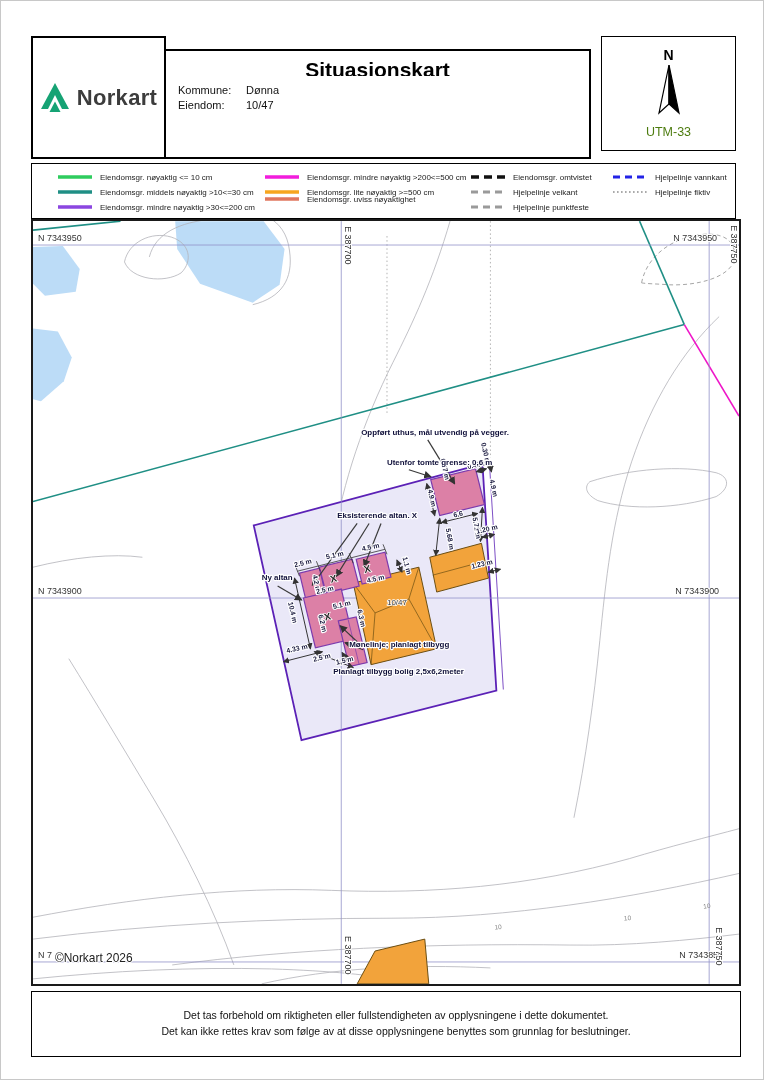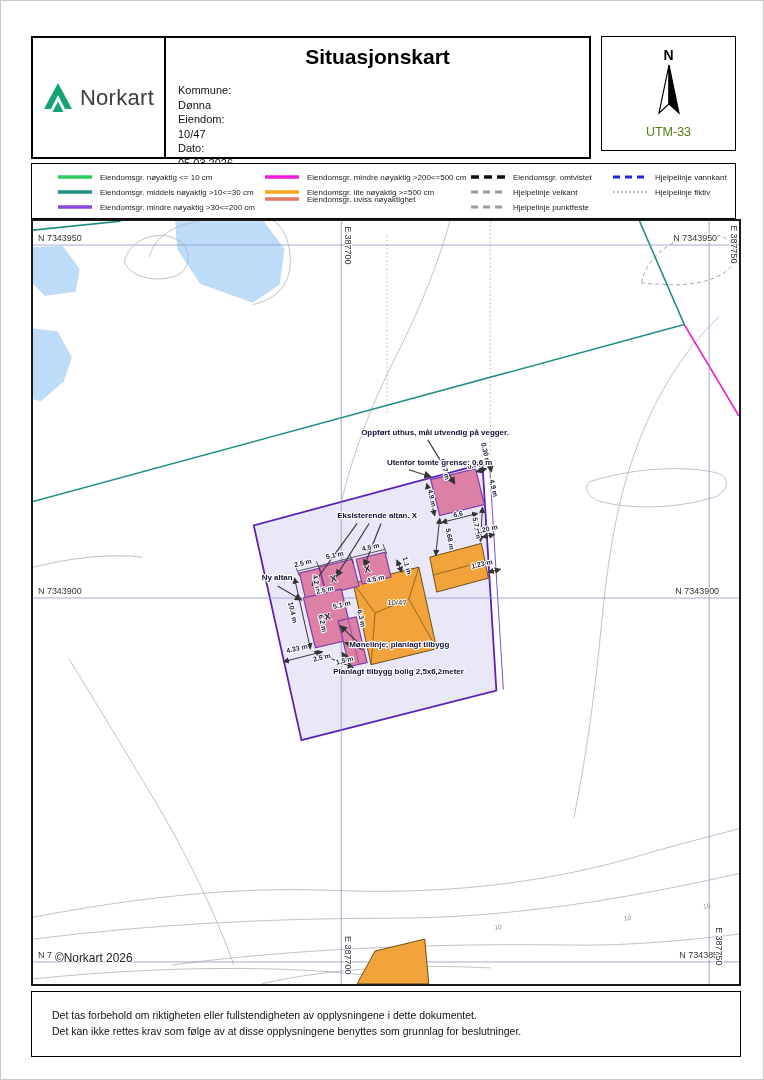--- a/index.html
+++ b/index.html
@@ -1,27 +1,27 @@
 <!DOCTYPE html>
 <html><head>
 <meta charset="utf-8">
 <style>
   html,body{margin:0;padding:0;background:#fff;font-family:"Liberation Sans",sans-serif;}
   .page{position:relative;width:764px;height:1080px;background:#fff;border:1px solid #c8c8c8;box-sizing:border-box;overflow:hidden;}
 
   
   .hdr-logo{position:absolute;left:30px;top:35px;width:135px;height:123px;border:2px solid #000;
     display:flex;align-items:center;justify-content:center;gap:7px;box-sizing:border-box;background:#fff;}
-  .brand-text{font-size:22px;color:#3c3c3c;font-weight:400;letter-spacing:.3px;}
-  .hdr-title{position:absolute;left:163px;top:35px;width:427px;height:42px;border:2px solid #000;
+  .brand-text{font-size:22px;color:#3c3c3c;font-weight:700;letter-spacing:.3px;}
+  .hdr-title{position:absolute;left:163px;top:48px;width:427px;height:42px;border:2px solid #000;
     display:flex;align-items:center;justify-content:center;box-sizing:border-box;background:#fff;}
   .hdr-title h1{margin:0;font-size:21px;font-weight:bold;color:#000;}
   .hdr-info{position:absolute;left:163px;top:75px;width:427px;height:83px;border:2px solid #000;border-top:none;
     box-sizing:border-box;padding:7px 0 0 12px;font-size:11px;color:#111;background:#fff;}
-  .info-row{display:flex;line-height:14.6px;flex-direction:column;}
+  .info-row{display:flex;line-height:14.6px;}
   .info-label{width:68px;}
   .hdr-north{position:absolute;left:600px;top:35px;width:135px;height:115px;border:1.5px solid #000;
     box-sizing:border-box;text-align:center;background:#fff;}
   .north-n{font-size:14px;font-weight:bold;margin-top:10px;}
   .north-datum{font-size:12.5px;margin-top:4px;color:#4d7c0f;}
 
   
   .legend-box{position:absolute;left:30px;top:162px;width:705px;height:56px;border:1.5px solid #000;box-sizing:border-box;background:#fff;}
   .lg-item{position:absolute;display:flex;align-items:center;gap:7px;height:10px;}
   .lg-label{font-size:8px;color:#222;white-space:nowrap;}
@@ -34,21 +34,21 @@
   .elabel{font-size:9px;fill:#333;paint-order:stroke;stroke:#fff;stroke-width:2px;stroke-linejoin:round;}
   .dim{font-size:7px;font-weight:bold;fill:#1b1b40;paint-order:stroke;stroke:#fff;stroke-width:2.3px;stroke-linejoin:round;}
   .ann{font-size:8px;font-weight:bold;fill:#10103a;paint-order:stroke;stroke:#fff;stroke-width:2.3px;stroke-linejoin:round;}
   .xmark{font-size:10px;font-weight:bold;fill:#222;paint-order:stroke;stroke:#fff;stroke-width:1.4px;}
   .elev{font-size:6.5px;fill:#888;}
   .pnum{font-size:8px;fill:#333;paint-order:stroke;stroke:#fff;stroke-width:1.6px;}
   .copy{font-size:12px;fill:#222;paint-order:stroke;stroke:#fff;stroke-width:2px;}
 
   
   .footer-box{position:absolute;left:30px;top:990px;width:710px;height:66px;border:1.5px solid #000;
-    box-sizing:border-box;padding:15px 0 0 20px;font-size:10.5px;line-height:16px;color:#111;background:#fff;}
+    box-sizing:border-box;padding:15px 0 0 20px;font-size:10.5px;line-height:16px;color:#111;background:#fff;text-align:center;}
 </style>
 </head>
 <body>
 
 <div class="page">
 
   <div class="hdr-logo">
     <svg width="30" height="31">
       <path d="M15,1 L29,27 L1,27 Z" fill="#16a374"></path>
       <path d="M15,13 L22,27 L8,27 Z" fill="#ffffff"></path>
@@ -62,24 +62,20 @@
   </div>
 
   <div class="hdr-info">
     <div class="info-row">
       <span class="info-label">Kommune:</span>
       <span class="info-value">Dønna</span>
     </div>
     <div class="info-row">
       <span class="info-label">Eiendom:</span>
       <span class="info-value">10/47</span>
-    </div>
-    <div class="info-row">
-      <span class="info-label">Dato:</span>
-      <span class="info-value">05.03.2026</span>
     </div>
   </div>
 
   <div class="hdr-north">
     <div class="north-n">N</div>
     <svg width="36" height="54">
       <polygon points="18,2 8,50 18,41" fill="#ffffff" stroke="#000" stroke-width="1.2"></polygon>
       <polygon points="18,2 28,50 18,41" fill="#000000" stroke="#000" stroke-width="1.2"></polygon>
     </svg>
     <div class="north-datum">UTM-33</div>

